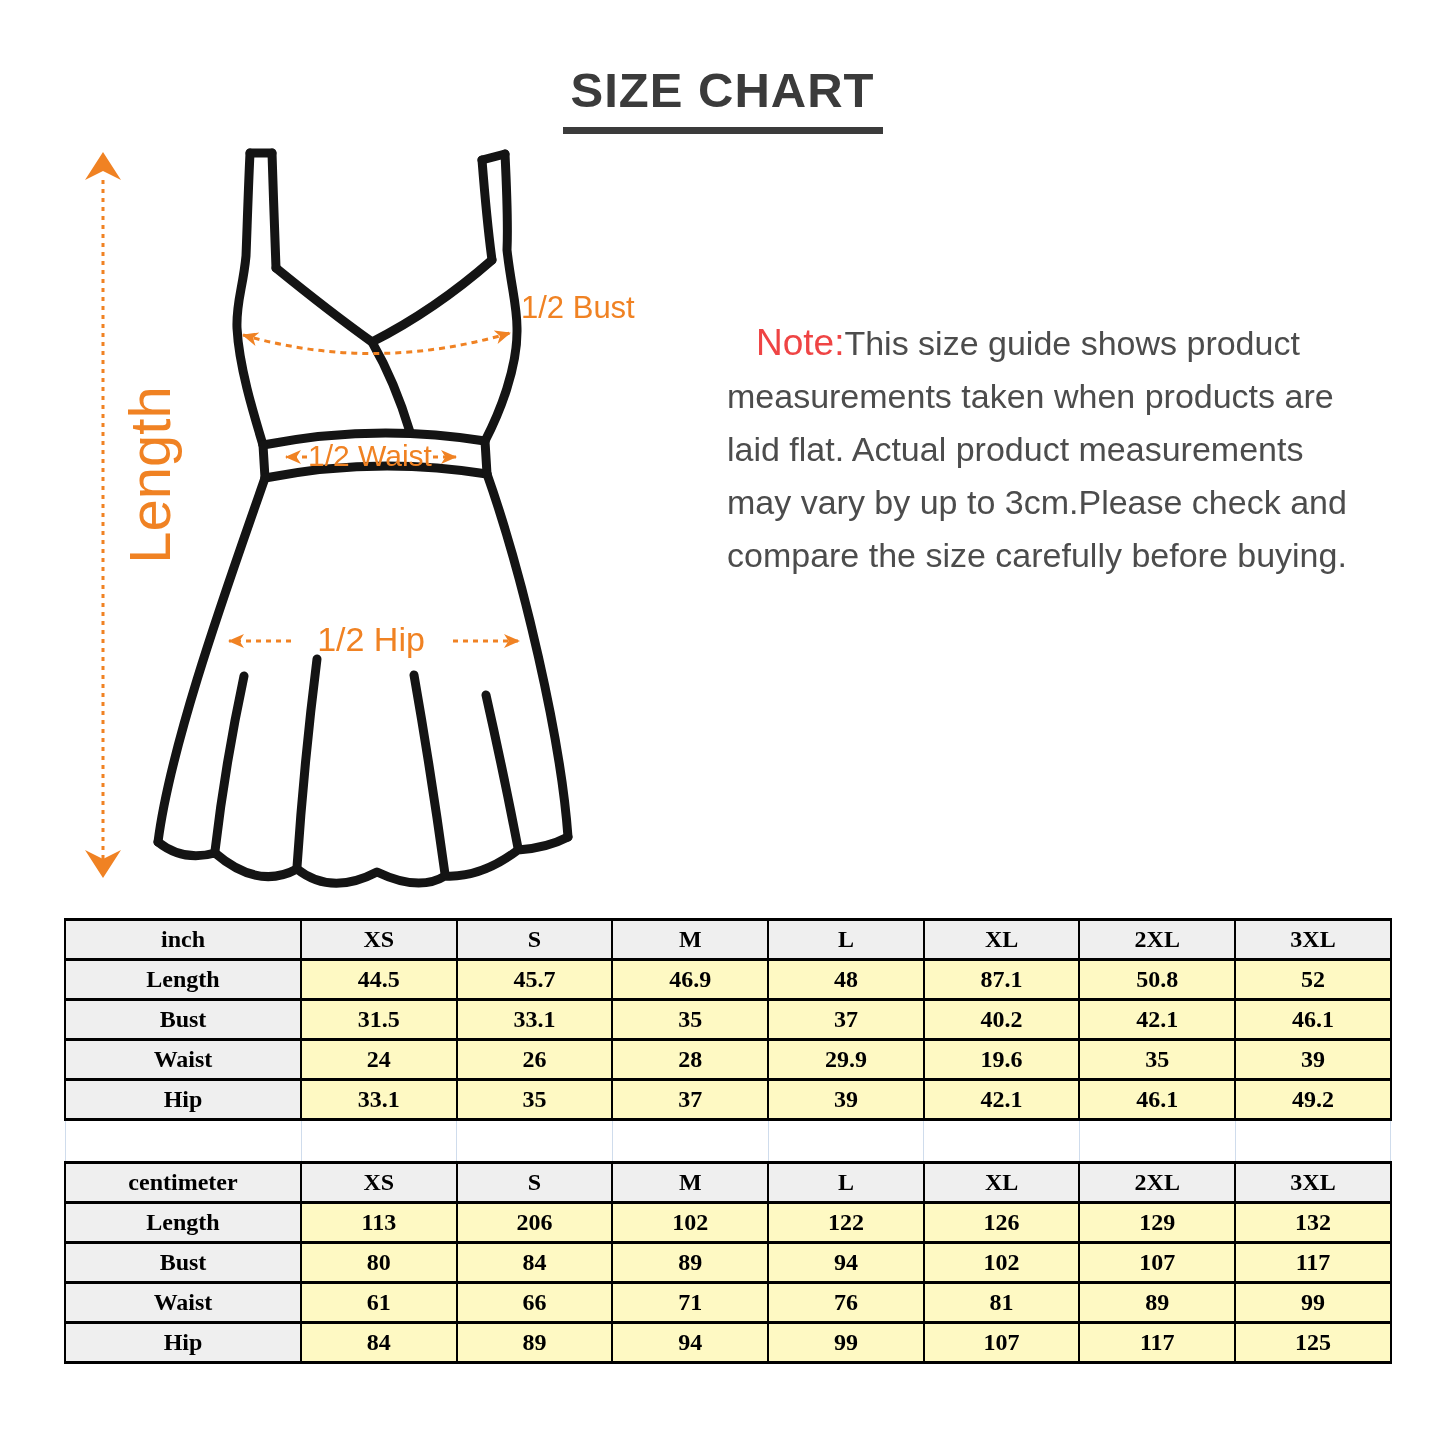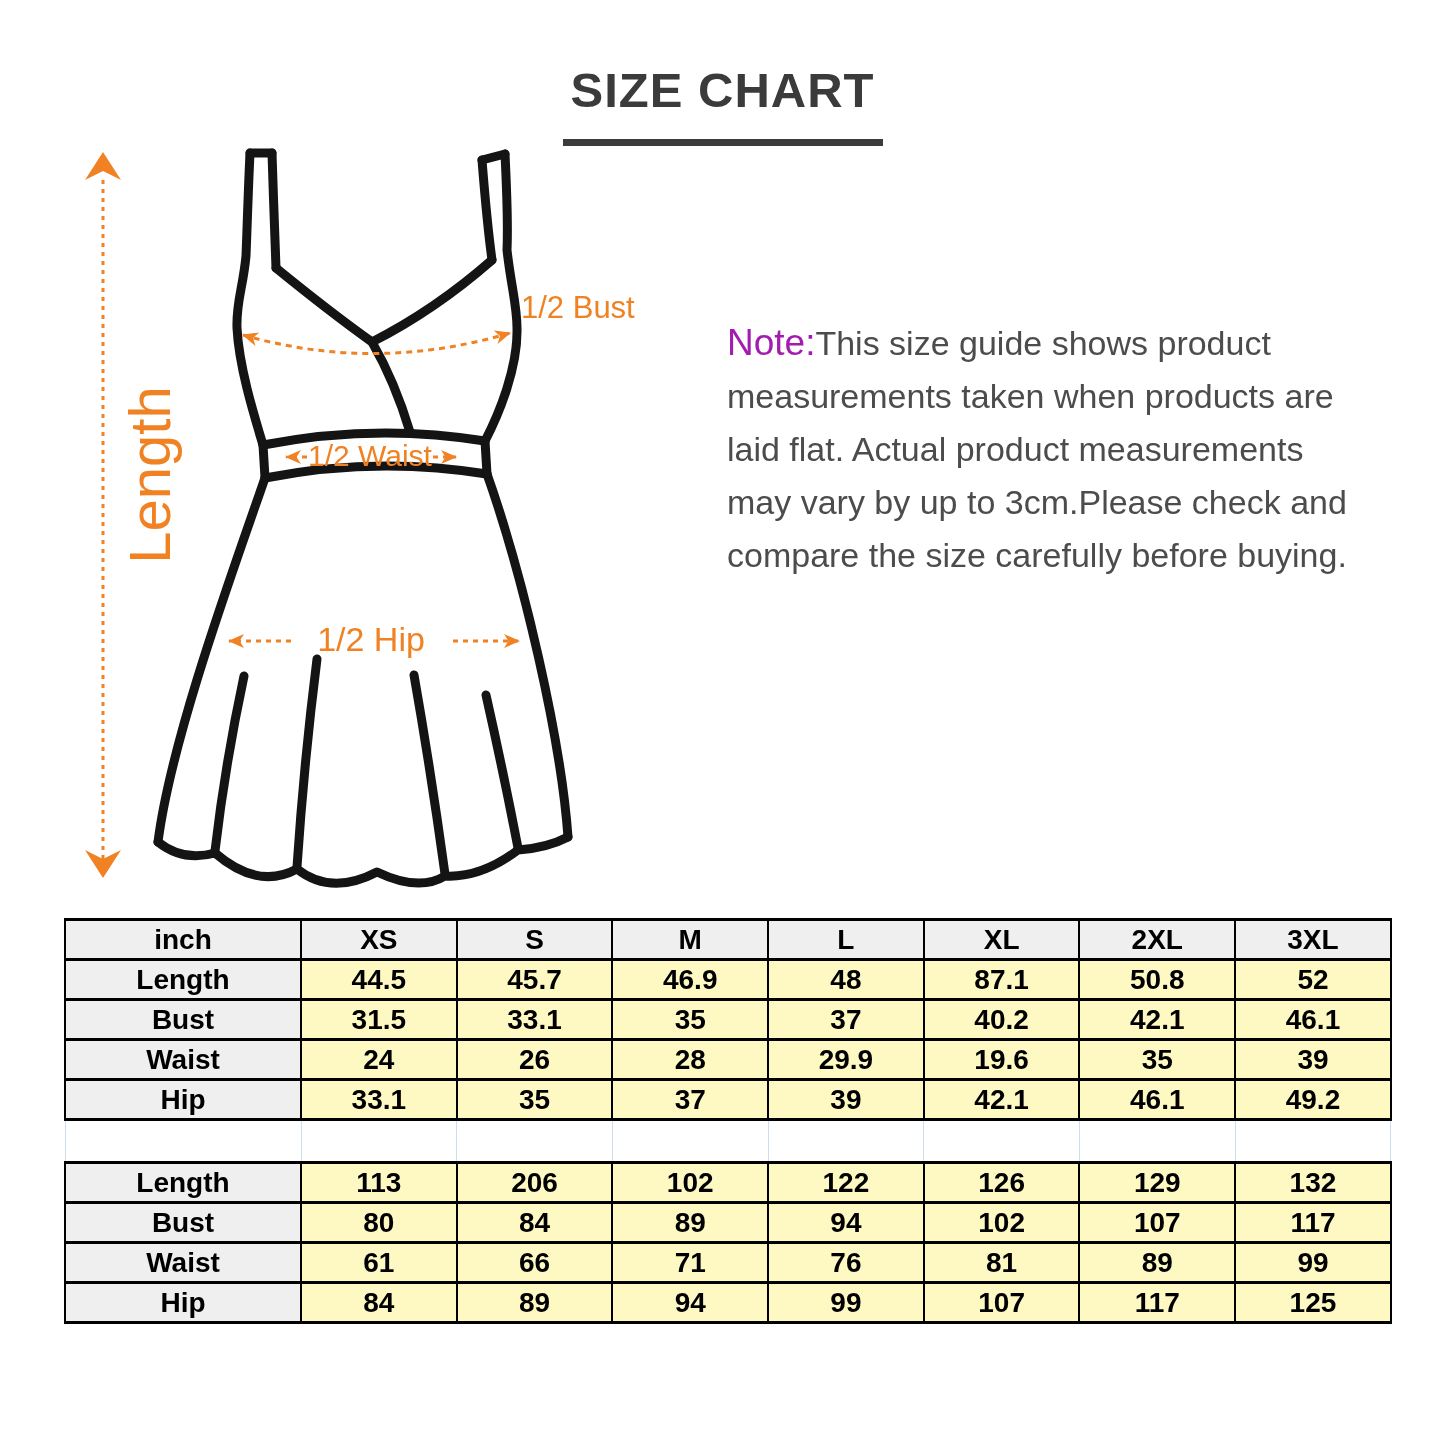--- a/index.html
+++ b/index.html
@@ -12,43 +12,43 @@
   }
   .title-wrap{
     position:absolute;top:62px;left:0;width:100%;
     text-align:center;
   }
   .title-wrap h1{
     display:inline-block;margin:0;
     font-size:49px;font-weight:bold;letter-spacing:1px;
     color:#3b3b3b;
     border-bottom:7px solid #3b3b3b;
-    padding:0 8px 21px 8px;
+    padding:0 8px 9px 8px;
   }
   .note{
     position:absolute;left:727px;top:316px;width:680px;
     font-size:34px;line-height:53px;color:#4c4c4c;
   }
   .note .note-prefix{
-    color:#a21caf;font-size:37px;
+    color:#ef4444;font-size:37px;margin-left:29px;
   }
   .note .note-body{
     white-space:pre-line;
   }
   svg.diagram{position:absolute;left:55px;top:140px;}
   svg .ink{stroke:#141414;stroke-width:9;fill:none;stroke-linecap:round;stroke-linejoin:round;}
   svg .dash{stroke:#f08223;stroke-width:3;fill:none;}
   svg .olabel{fill:#f08223;font-family:"Liberation Sans",sans-serif;}
 
   table.size-tables{
     position:absolute;left:64px;top:918px;
     width:1326px;
     border-collapse:collapse;table-layout:fixed;
-    font-family:Liberation Sans, sans-serif;
-    font-weight:bold;font-size:28px;color:#000;
+    font-family:Liberation Serif, serif;
+    font-weight:bold;font-size:24px;color:#000;
   }
   table.size-tables th,
   table.size-tables td{
     border:2px solid #000;
     border-top-width:3px;border-bottom-width:3px;
     height:37px;text-align:center;vertical-align:middle;
     padding:0;overflow:hidden;
   }
   table.size-tables th.unit,
   table.size-tables th.size,
@@ -189,20 +189,30 @@
         <td class="spacer"></td>
         <td class="spacer"></td>
         <td class="spacer"></td>
         <td class="spacer"></td>
         <td class="spacer"></td>
         <td class="spacer"></td>
         <td class="spacer"></td>
         <td class="spacer"></td>
       </tr>
       <tr>
+        <th class="unit">centimeter</th>
+        <th class="size">XS</th>
+        <th class="size">S</th>
+        <th class="size">M</th>
+        <th class="size">L</th>
+        <th class="size">XL</th>
+        <th class="size">2XL</th>
+        <th class="size">3XL</th>
+      </tr>
+      <tr>
         <th class="rowlabel">Length</th>
         <td class="val">113</td>
         <td class="val">206</td>
         <td class="val">102</td>
         <td class="val">122</td>
         <td class="val">126</td>
         <td class="val">129</td>
         <td class="val">132</td>
       </tr>
       <tr>

